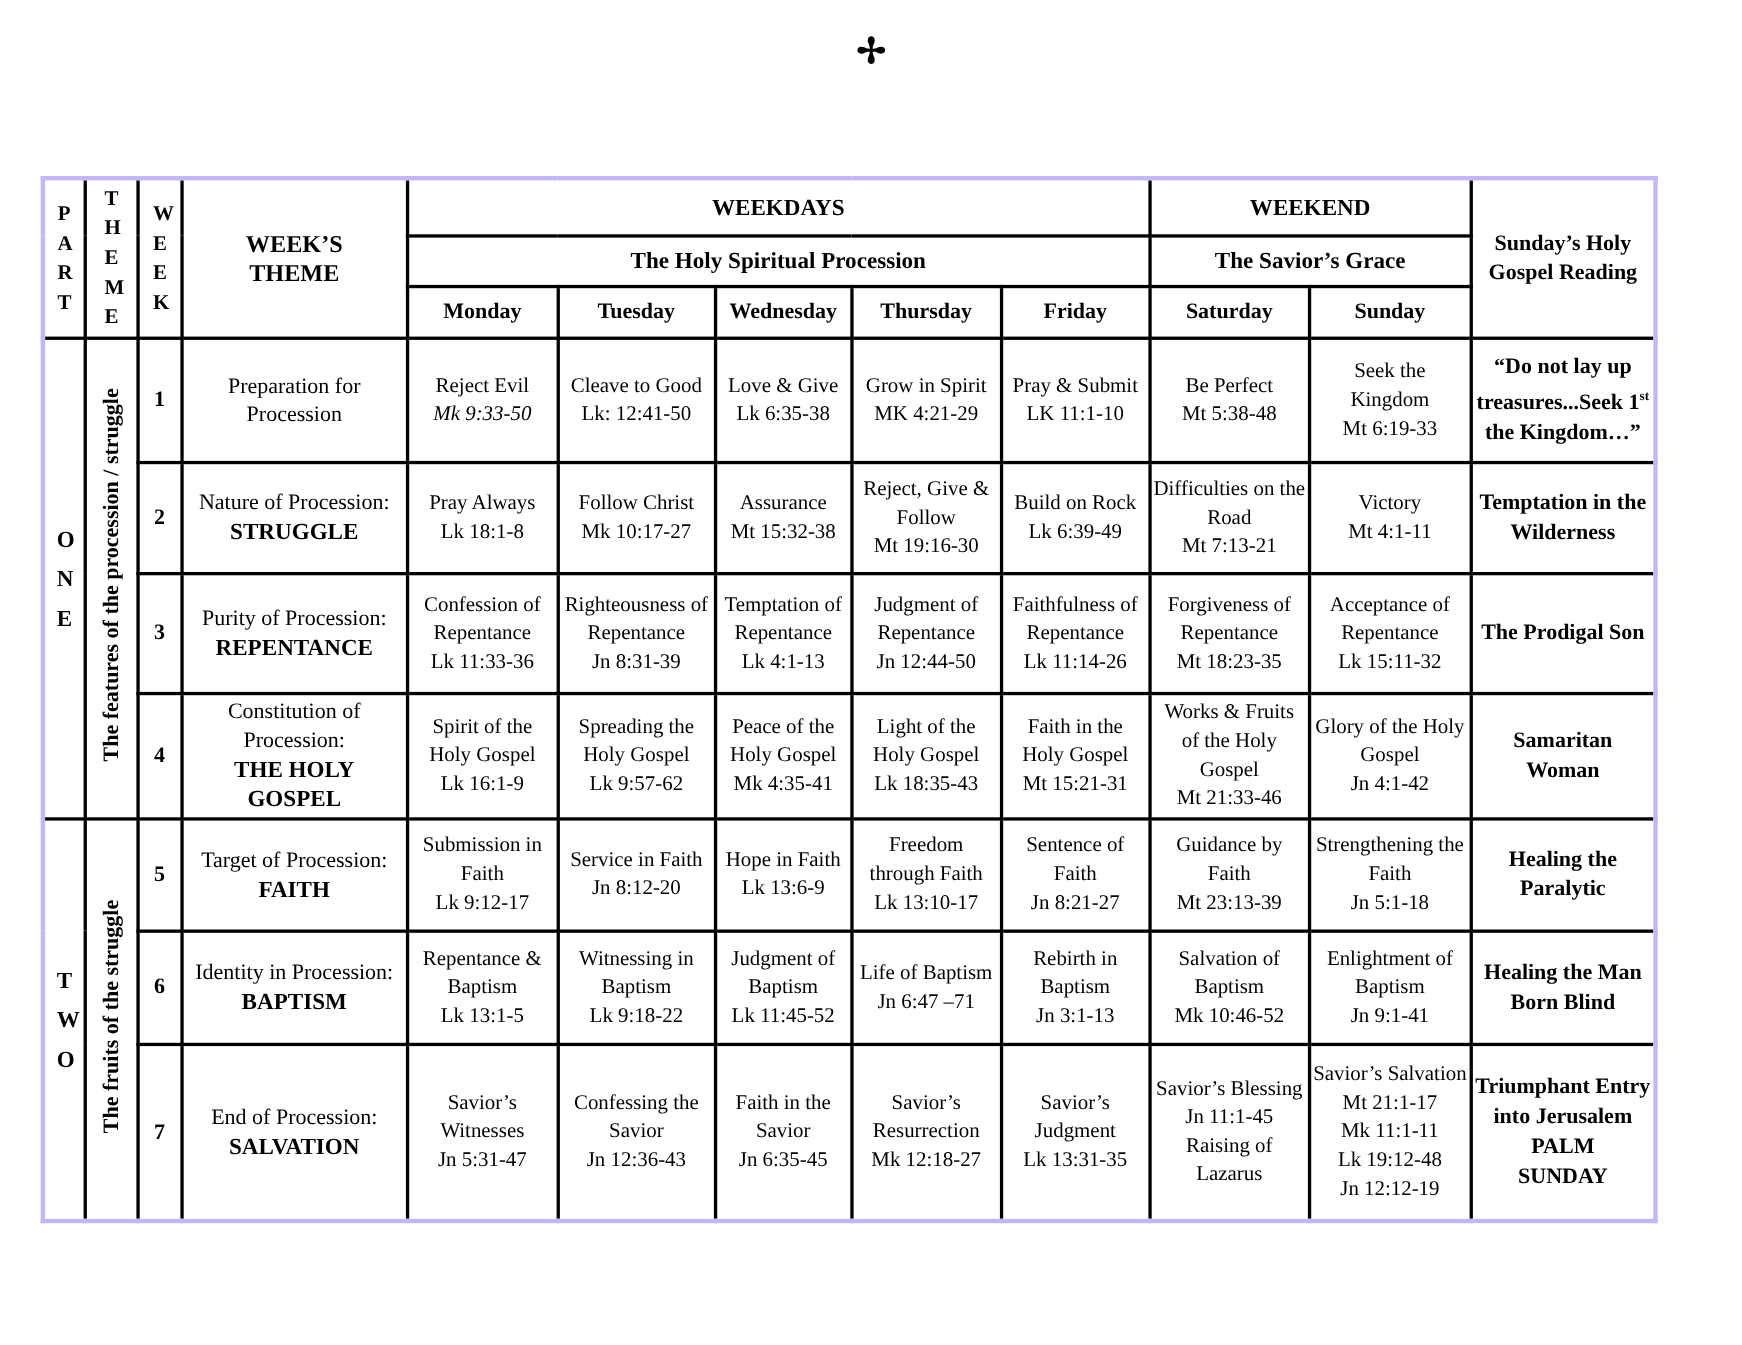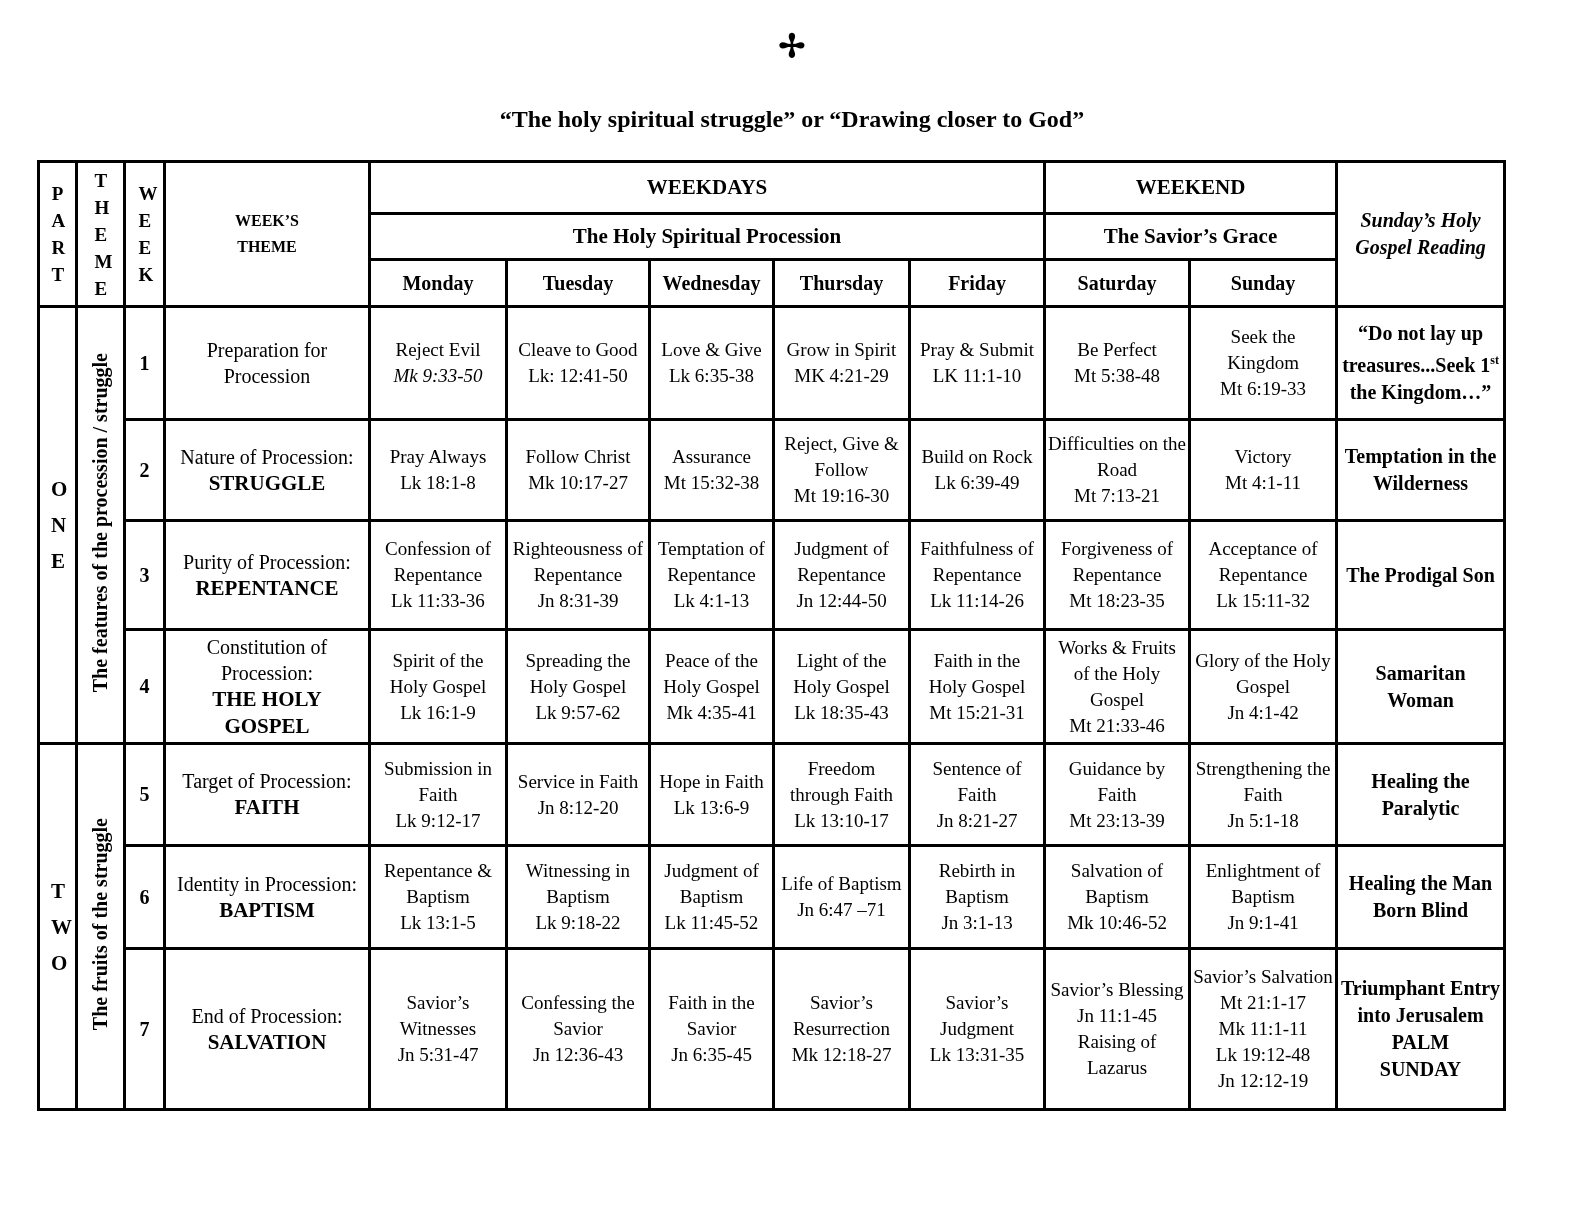--- a/index.html
+++ b/index.html
@@ -12,51 +12,50 @@
   .cross { position:absolute; top:30px; left:0; width:100%;
     text-align:center; font-size:32px; font-weight:bold; line-height:32px; }
   .title { position:absolute; top:72px; left:0; width:100%;
     text-align:center; font-size:27px; font-weight:bold; letter-spacing:.5px; }
   .subtitle { position:absolute; top:106px; left:0; width:100%;
     text-align:center; font-size:24px; font-weight:bold; }
 
   table.fast {
     position:absolute; left:37px; top:160px; width:1466px;
     border-collapse:collapse; table-layout:fixed;
-    border:1px solid #c4b5fd;
+    border:4px solid #c4b5fd;
   }
   .fast th, .fast td {
     border:3px solid #000; text-align:center; vertical-align:middle;
     padding:1px 2px; overflow:hidden;
   }
   .letter-stack { width:1.25ch; margin:0 auto; word-break:break-all;
     font-weight:bold; font-size:19px; line-height:27px; text-align:center; }
   .part-stack { font-size:21px; line-height:36px;text-align:right; }
-  .corner-two-line { font-weight:bold; font-size:16px; line-height:26px; }
+  .corner-two-line { font-weight:bold; font-size:22px; line-height:26px; }
   .group-label { font-weight:bold; font-size:21px; }
   .sub-label { font-weight:bold; font-size:21px; }
   .day-name { font-weight:bold; font-size:20px; }
-  .gospel-header { font-weight:bold; font-size:20px; line-height:27px;font-style:italic; }
+  .gospel-header { font-weight:bold; font-size:20px; line-height:27px; }
   .rotated { writing-mode:vertical-rl; transform:rotate(180deg);
     display:inline-block; font-weight:bold; font-size:20px; white-space:nowrap; }
   .weeknum-cell { font-weight:bold; font-size:20px; }
   .weektheme-cell { font-size:20px; line-height:26px; }
   .theme-kw { font-weight:bold; font-size:21px; line-height:27px; }
   .day-cell { font-size:19px; line-height:26px; }
   .cell-line.italic { font-style:italic; }
   .gospel-cell { font-weight:bold; font-size:20px; line-height:27px;margin-top:12px; }
   .gospel-text { white-space:pre-line; }
   sup { font-size:60%; vertical-align:super; }
 </style>
 </head>
 <body>
 
 <div class="sheet">
   <div class="cross">✢</div>
-  <div class="subtitle">“The holy spiritual struggle” or “Drawing closer to God”</div>
 
   <table class="fast">
     <colgroup>
       <col style="width:38px">
         <col style="width:48px">
         <col style="width:40px">
       <col style="width:205px">
         <col style="width:137px">
         <col style="width:143px">
       <col style="width:124px">

